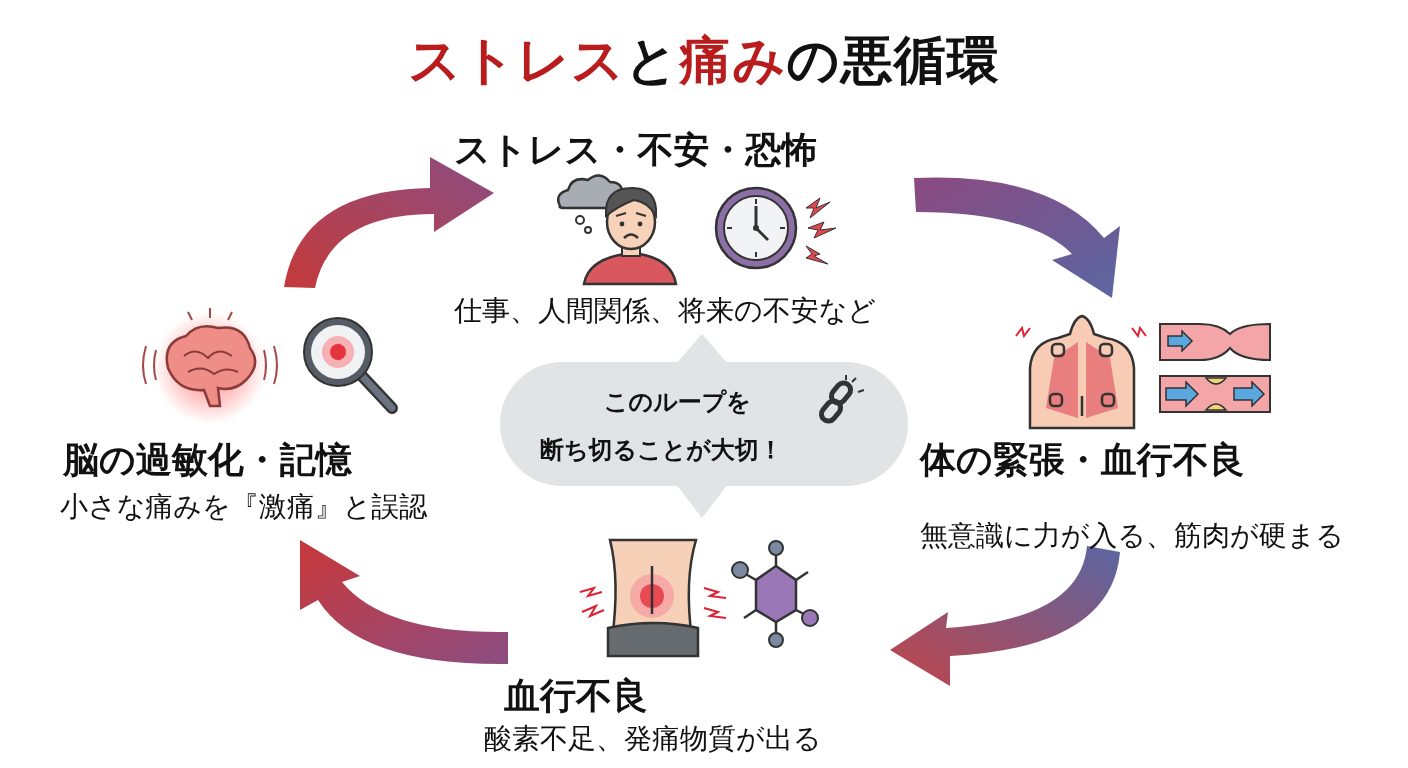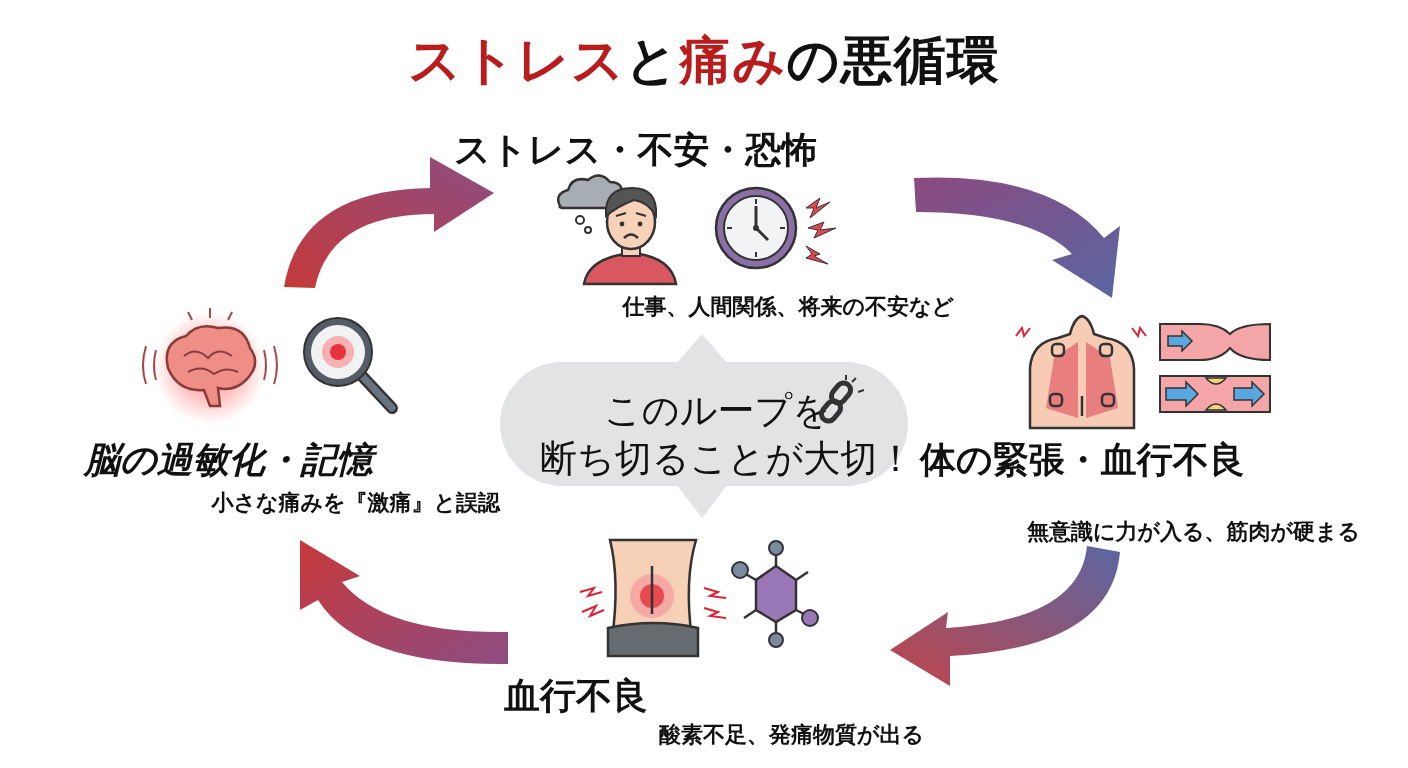--- a/index.html
+++ b/index.html
@@ -3,26 +3,26 @@
 <meta charset="utf-8">
 <style>
   html, body { margin:0; padding:0; }
   body { width:1408px; height:768px; background:#ffffff; position:relative; overflow:hidden;
          font-family: "DejaVu Sans", "Liberation Sans", sans-serif; color:#111; }
   .abs { position:absolute; }
   .title { left:0; width:1408px; top:26px; text-align:center; font-size:52px; font-weight:bold; letter-spacing:1px; }
   .title .red { color:#b91c1c; }
   .title .blk { color:#111; }
   .h { font-weight:bold; font-size:36px; text-align:left; white-space:nowrap; }
-  .sub { font-weight:bold; font-size:22px; text-align:right; white-space:nowrap; }
+  .sub { font-weight:normal; font-size:28px; text-align:left; white-space:nowrap; }
   svg { position:absolute; overflow:visible; }
   .bubble { left:500px; top:362px; width:408px; height:124px; background:#e2e3e5; border-radius:62px; }
   .bubble-tri-top { left:676px; top:334px; width:0; height:0; border-left:26px solid transparent; border-right:26px solid transparent; border-bottom:30px solid #e2e3e5; }
   .bubble-tri-bot { left:676px; top:484px; width:0; height:0; border-left:26px solid transparent; border-right:26px solid transparent; border-top:34px solid #e2e3e5; }
-  .bubble-text { font-weight:normal; font-size:37px; white-space:nowrap; }
+  .bubble-text { font-weight:bold; font-size:24px; white-space:nowrap; }
 </style>
 </head>
 <body>
 
 <div class="abs title">
   <span class="red">ストレス</span><span class="blk">と</span><span class="red">痛み</span><span class="blk">の悪循環</span>
 </div>
 
 <svg width="1408" height="768" style="left:0;top:0;">
   <defs>
@@ -166,21 +166,21 @@
   <path d="M72,2 L72,12 M50,6 L54,14 M94,6 L90,14" stroke="#a64848" stroke-width="2"></path>
 </svg>
 <svg width="110" height="110" style="left:296px;top:312px;">
   <line x1="66" y1="64" x2="96" y2="96" stroke="#333" stroke-width="12" stroke-linecap="round"></line>
   <line x1="66" y1="64" x2="96" y2="96" stroke="#6a7480" stroke-width="7" stroke-linecap="round"></line>
   <circle cx="42" cy="40" r="34" fill="#555c66" stroke="#333" stroke-width="2"></circle>
   <circle cx="42" cy="40" r="27" fill="#f1f2f4"></circle>
   <circle cx="42" cy="40" r="16" fill="#f7b0b3"></circle>
   <circle cx="42" cy="40" r="8" fill="#e7333c"></circle>
 </svg>
-<div class="abs h" style="left:84px;top:436px;width:400px;font-style:italic;">脳の過敏化・記憶</div>
+<div class="abs h" style="left:63px;top:436px;width:400px;">脳の過敏化・記憶</div>
 <div class="abs sub" style="left:60px;top:488px;width:440px;">小さな痛みを『激痛』と誤認</div>
 
 <div class="abs bubble-tri-top"></div>
 <div class="abs bubble-tri-bot"></div>
 <div class="abs bubble"></div>
 <div class="abs bubble-text" style="left:604px;top:386px;">このループを</div>
 <svg width="50" height="50" style="left:816px;top:378px;">
   <rect x="18" y="4" width="14" height="22" rx="7" transform="rotate(40 25 15)" fill="none" stroke="#333" stroke-width="5"></rect>
   <rect x="8" y="22" width="14" height="22" rx="7" transform="rotate(40 15 33)" fill="none" stroke="#333" stroke-width="5"></rect>
   <path d="M36,4 L40,0 M42,14 L48,12 M30,2 L30,-3" stroke="#333" stroke-width="2"></path>

